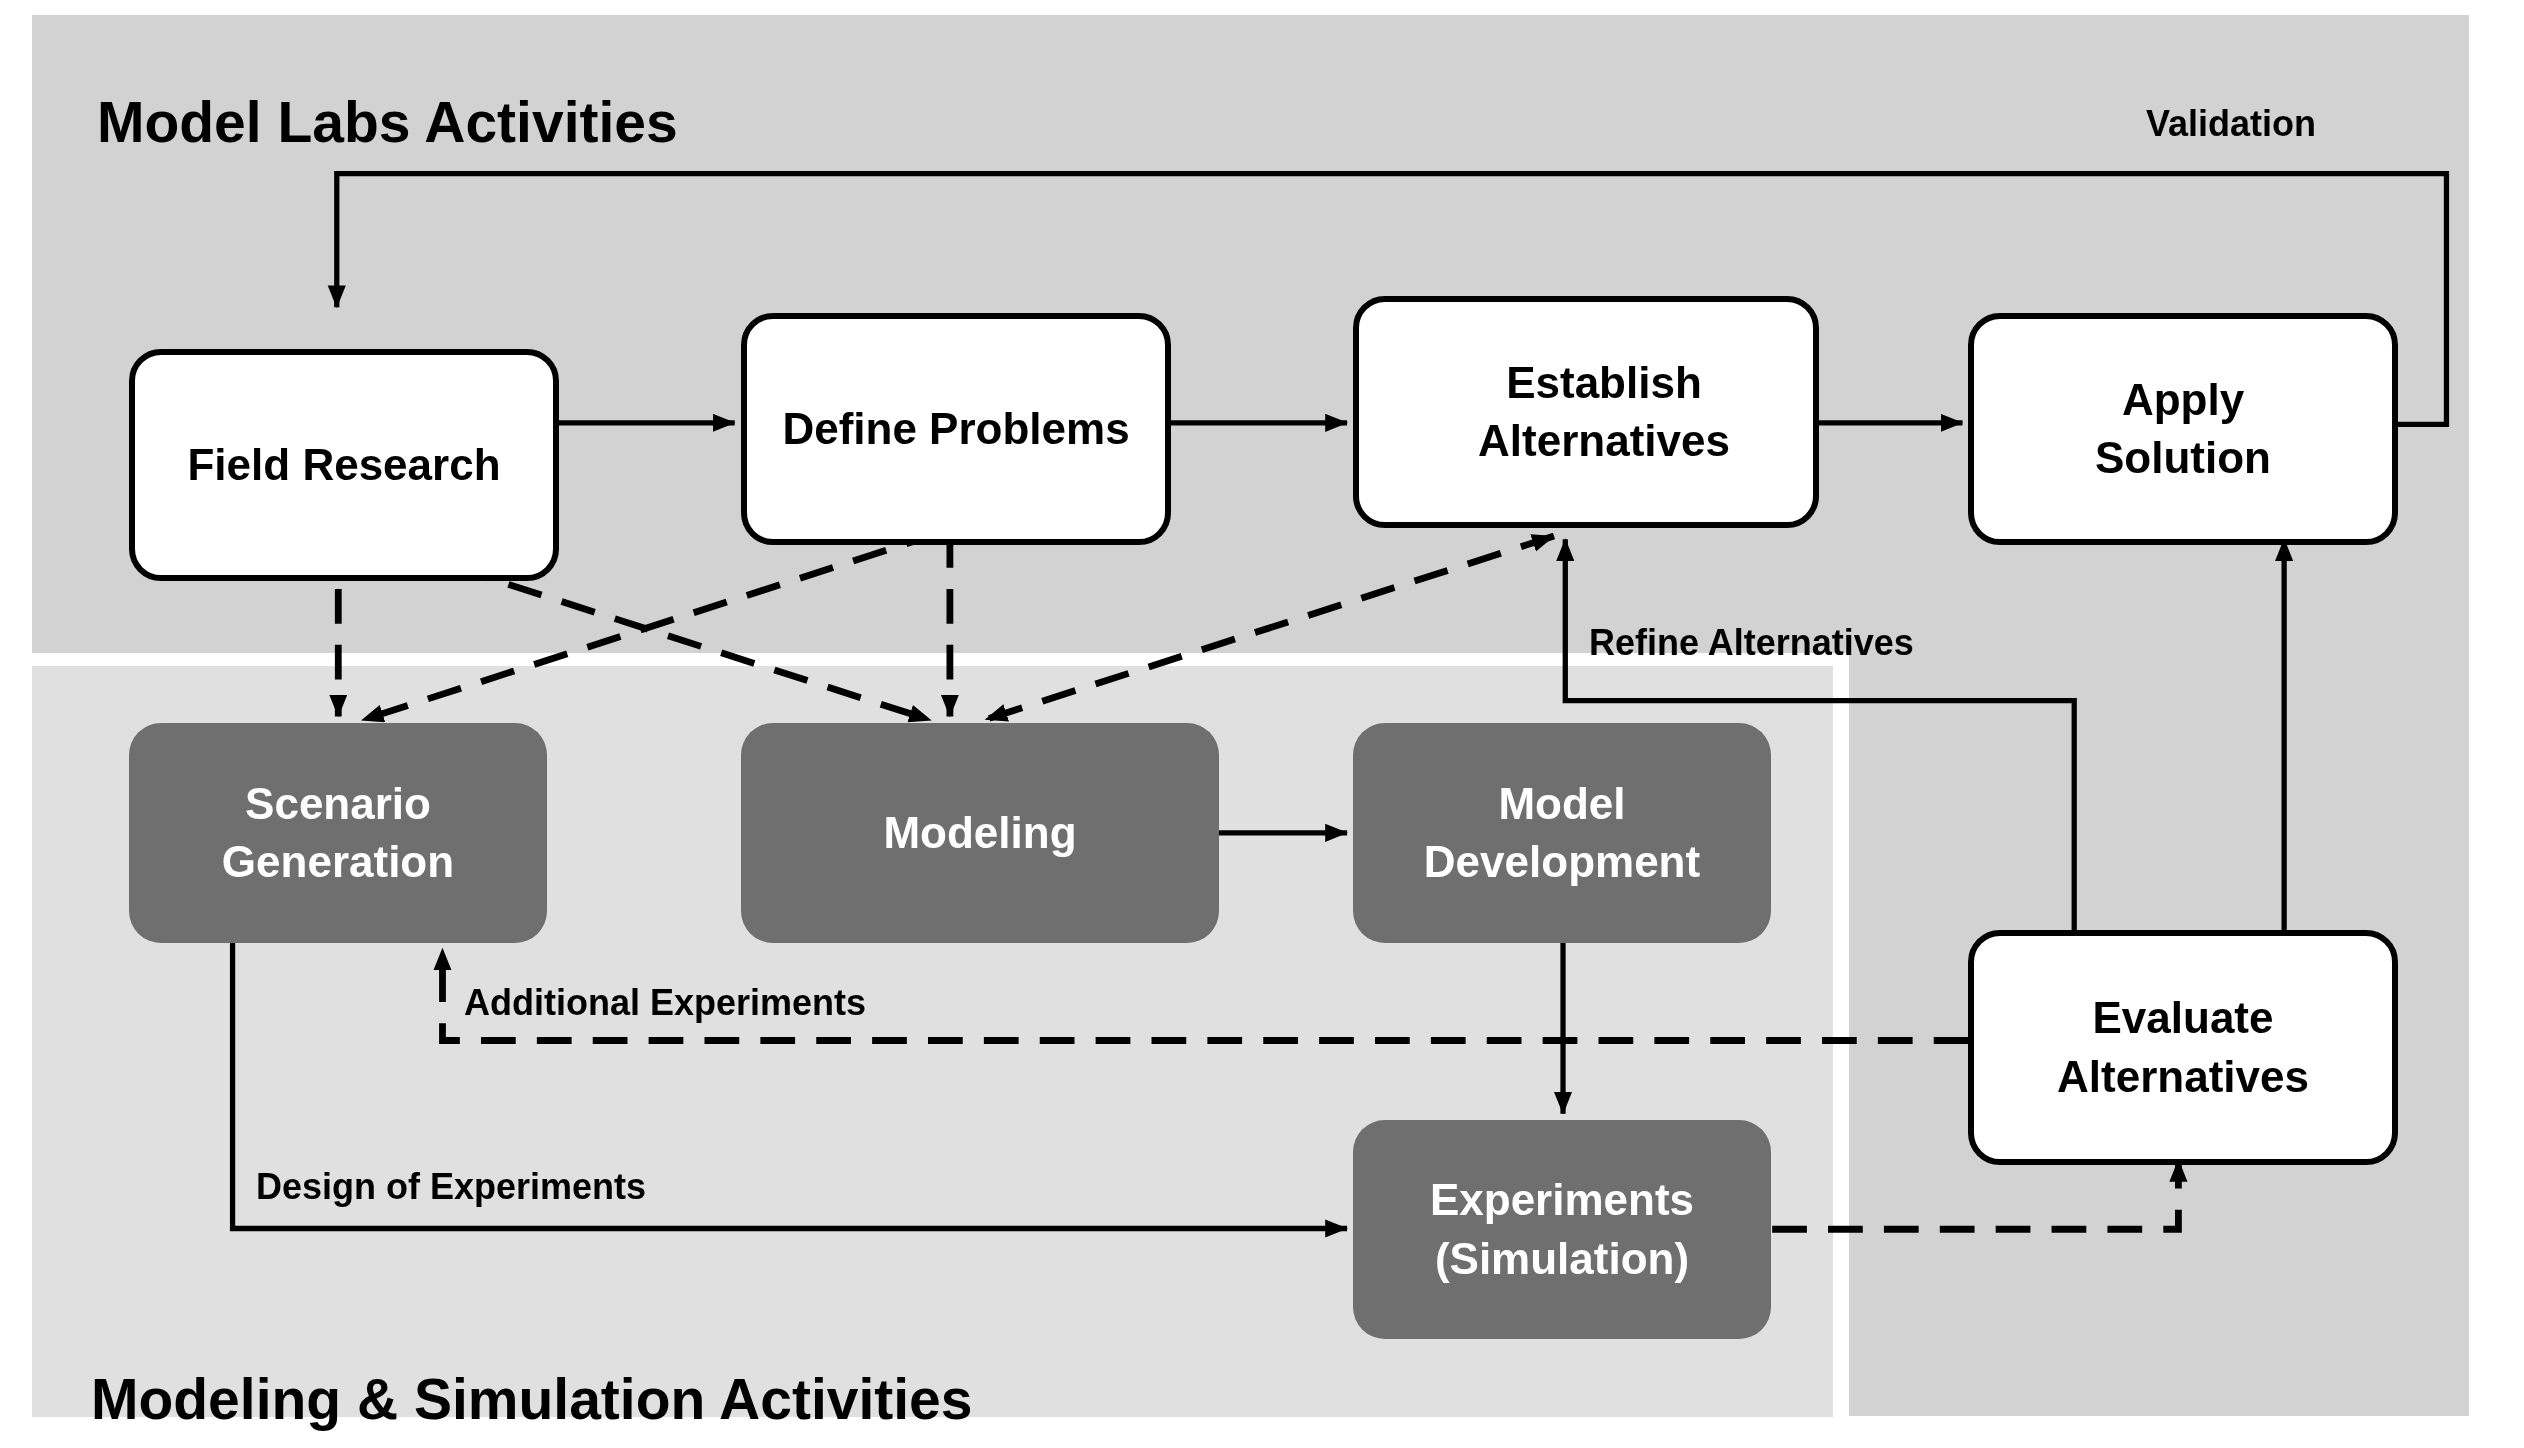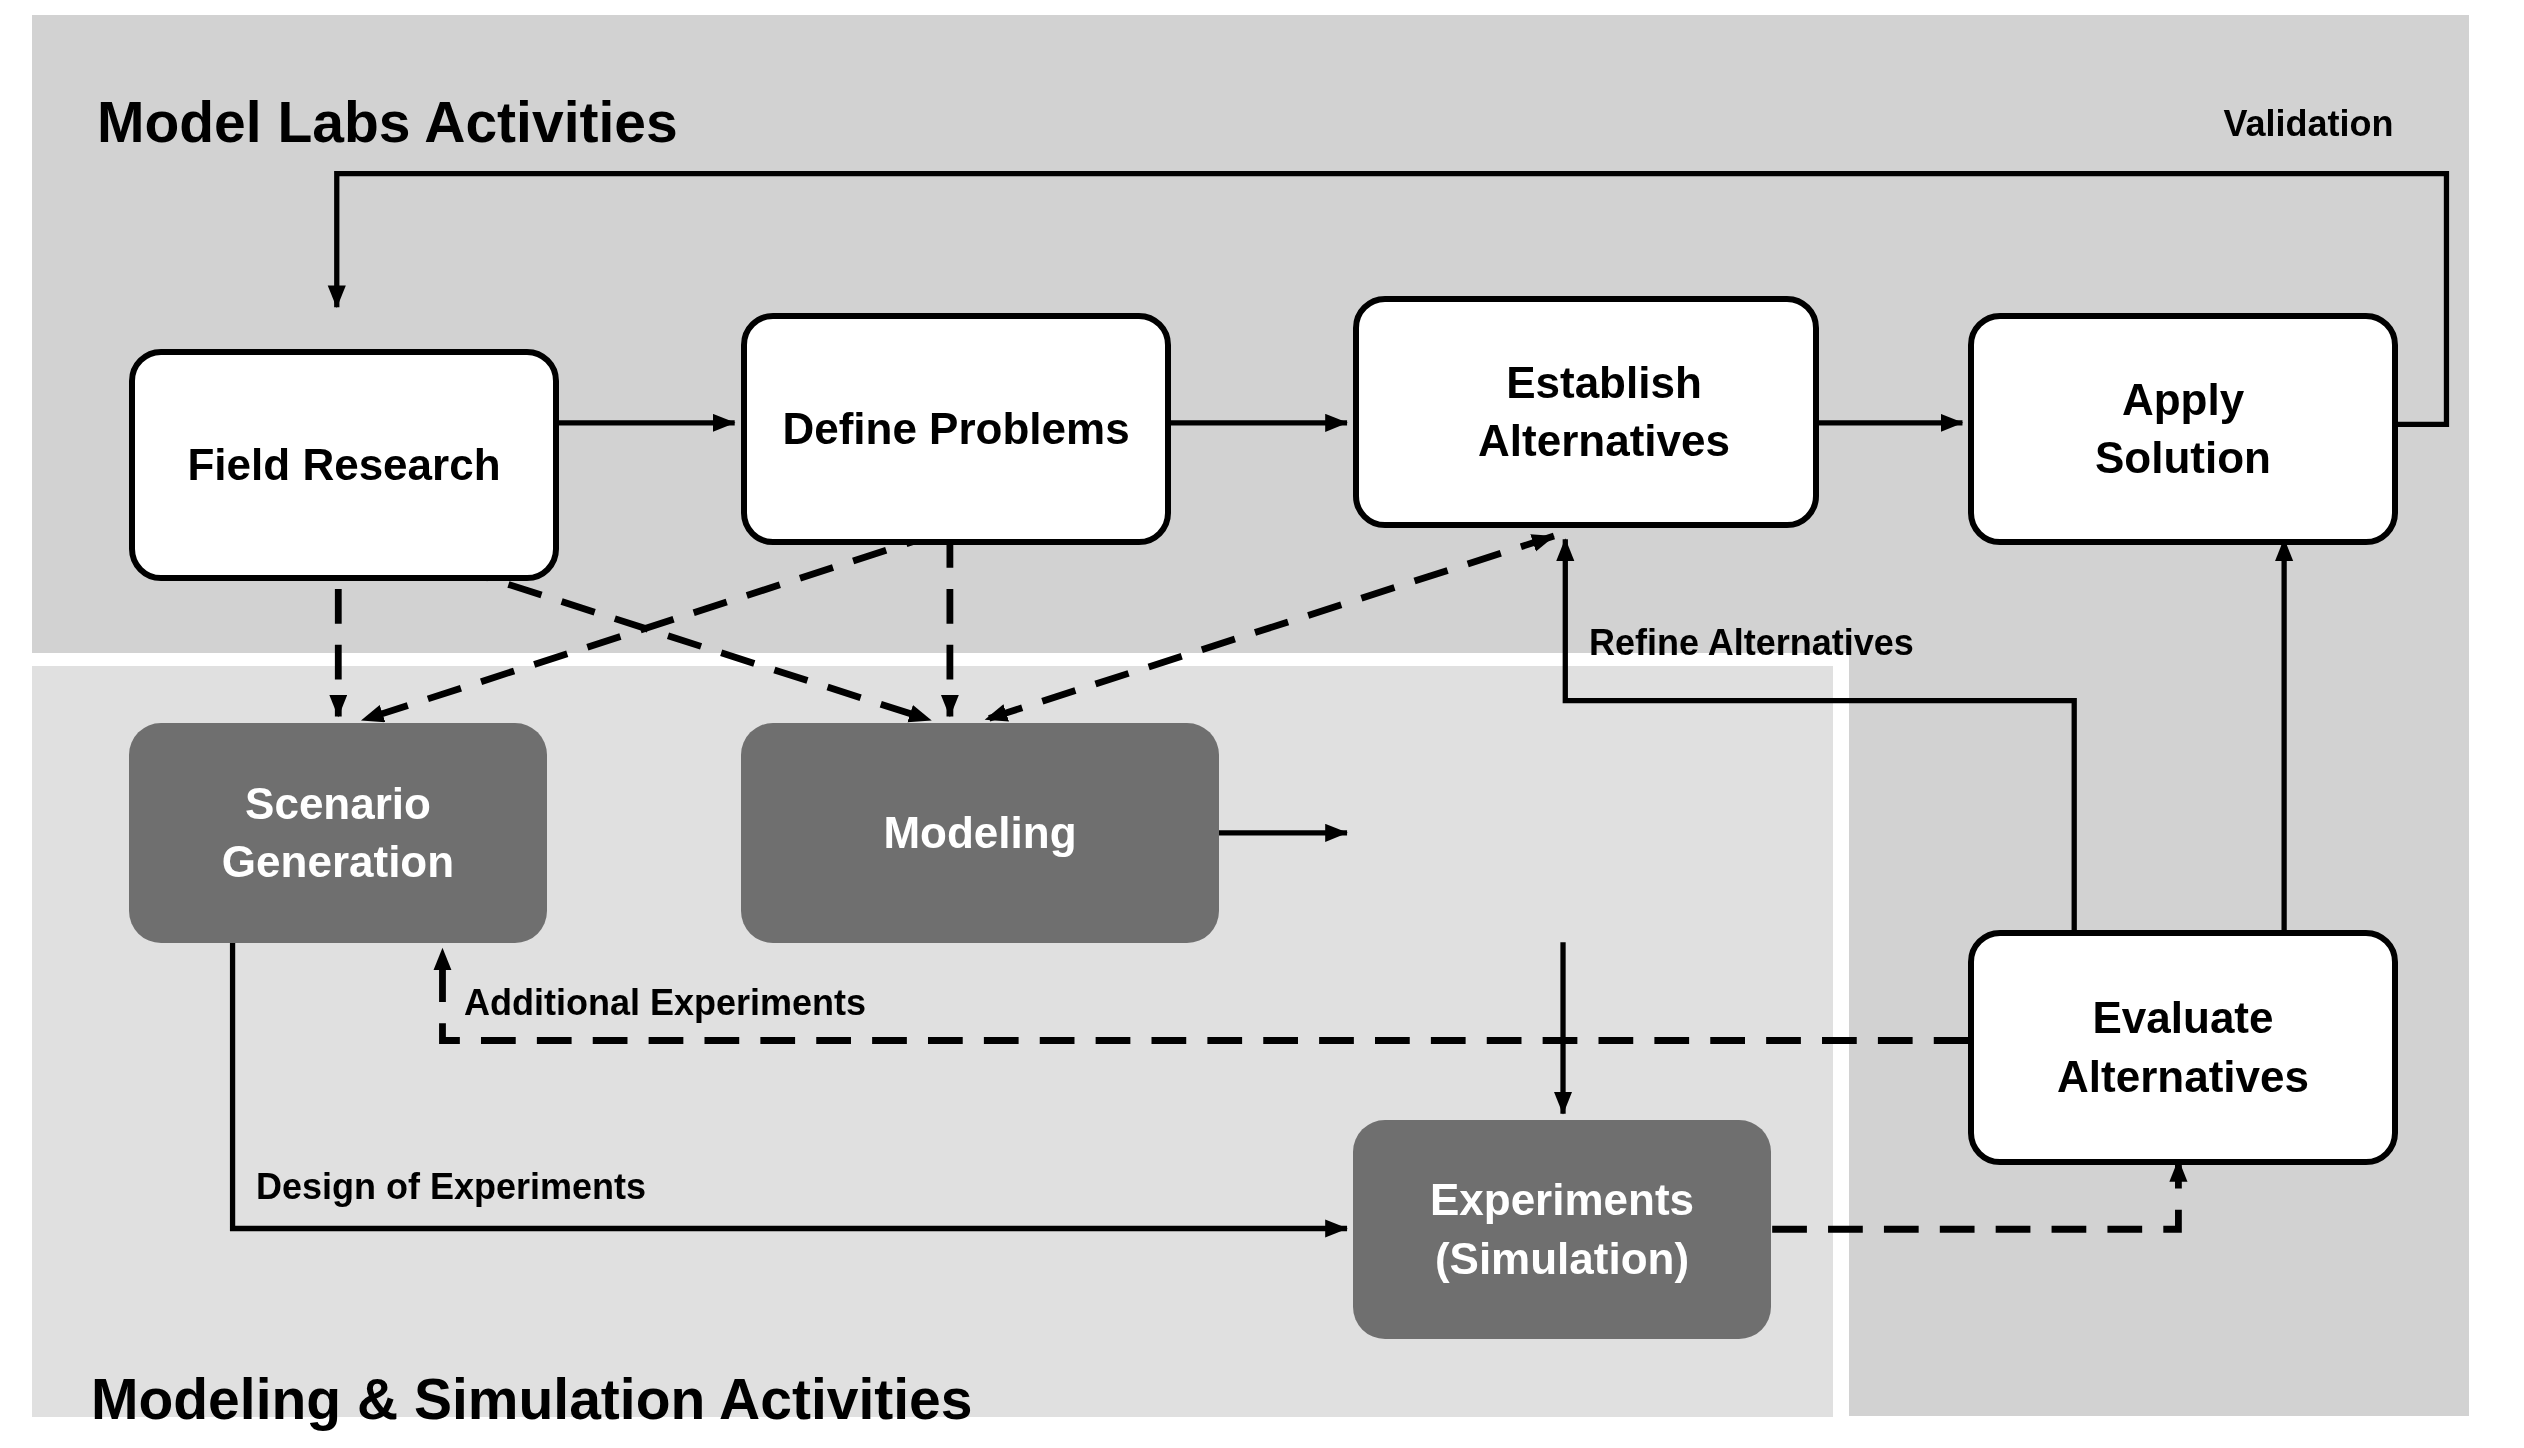--- a/index.html
+++ b/index.html
@@ -6,21 +6,21 @@
   #page{position:relative;width:2525px;height:1449px;background:#ffffff;overflow:hidden;
         font-family:"Liberation Sans",sans-serif;}
   .panel{position:absolute;}
   #panel-living{left:32px;top:15px;width:2437px;height:1401px;background:#d2d2d2;}
   #panel-sim-border{left:32px;top:653px;width:1817px;height:763px;background:#ffffff;}
   #panel-sim{left:32px;top:666px;width:1801px;height:751px;background:#e0e0e0;}
   .section-title{position:absolute;font-size:57px;font-weight:bold;color:#000;white-space:nowrap;}
   #title-top{left:97px;top:89px;}
   #title-bottom{left:91px;top:1342px;margin-top:24px;}
   .edge-label{position:absolute;font-size:36px;font-weight:bold;color:#000;white-space:nowrap;}
-  #lbl-validation{left:2146px;top:103px;width:325px;text-align:center;}
+  #lbl-validation{left:2146px;top:103px;width:325px;text-align:left;}
   #lbl-refine{left:1589px;top:622px;}
   #lbl-additional{left:464px;top:982px;}
   #lbl-design{left:256px;top:1166px;}
   .node{position:absolute;display:flex;align-items:center;justify-content:center;
         text-align:center;font-weight:bold;font-size:44px;line-height:1.32;
         border-radius:32px;white-space:pre-line;}
   .node-white{background:#ffffff;border:6px solid #000;color:#000;}
   .node-dark{background:#6f6f6f;color:#ffffff;}
   #svg-arrows{position:absolute;left:0;top:0;width:2525px;height:1449px;}
   .ln{stroke:#000;stroke-width:7px;fill:none;}
@@ -72,20 +72,22 @@
   <div class="node node-white" style="left:129px;top:313px;width:418px;height:220px;margin-top:36px;">Field Research</div>
   <div class="node node-white" style="left:741px;top:313px;width:418px;height:220px;">Define Problems</div>
   <div class="node node-white" style="left:1353px;top:296px;width:418px;height:220px;padding-left:36px;">Establish
 Alternatives</div>
   <div class="node node-white" style="left:1968px;top:313px;width:418px;height:220px;">Apply
 Solution</div>
 
   <div class="node node-dark" style="left:129px;top:723px;width:418px;height:220px;">Scenario
 Generation</div>
   <div class="node node-dark" style="left:741px;top:723px;width:478px;height:220px;">Modeling</div>
+  <div class="node node-dark" style="left:1353px;top:723px;width:418px;height:220px;">Model
+Development</div>
 
   <div class="node node-white" style="left:1968px;top:930px;width:418px;height:223px;">Evaluate
 Alternatives</div>
   <div class="node node-dark" style="left:1353px;top:1120px;width:418px;height:219px;">Experiments
 (Simulation)</div>
 
 </div>
 
 
 </body></html>

